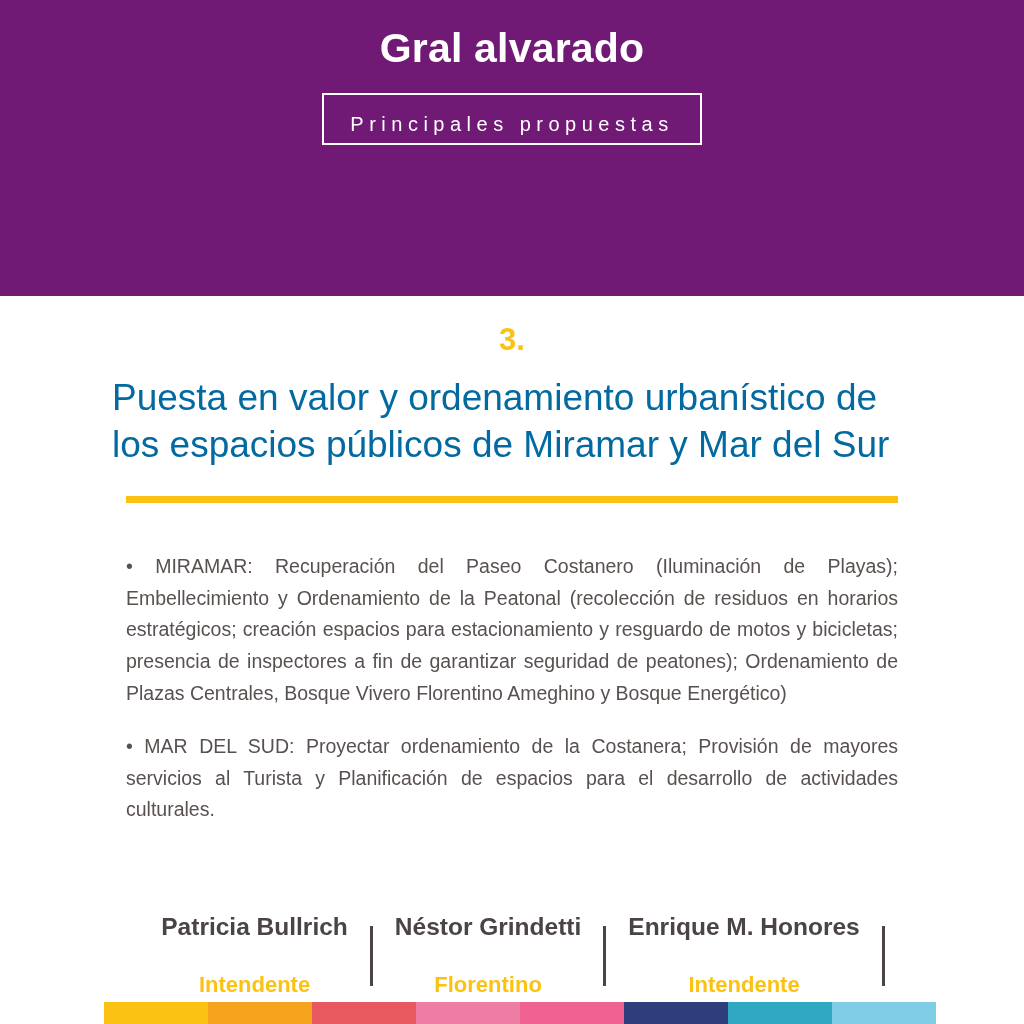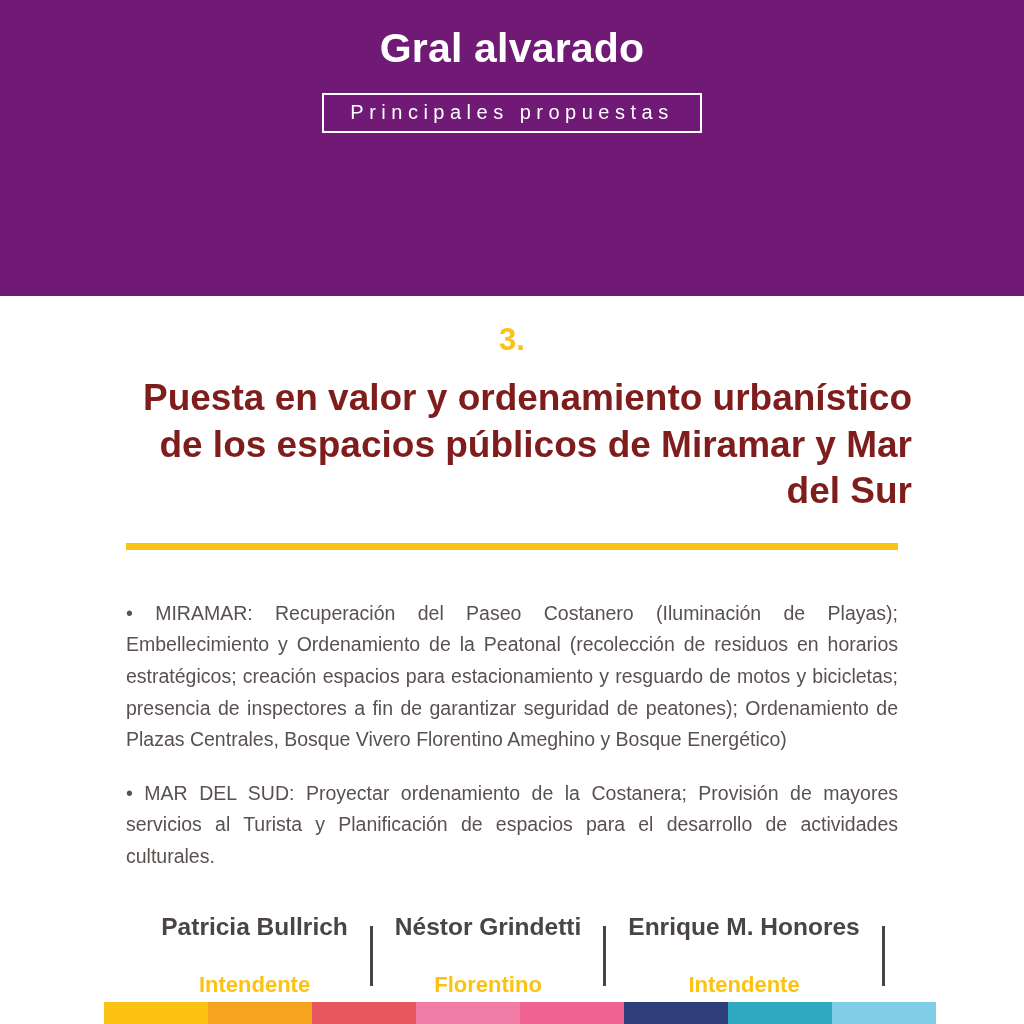--- a/index.html
+++ b/index.html
@@ -53,43 +53,44 @@
     margin-top: 22px;
     border: 2px solid #ffffff;
     padding: 7px 26px 9px 26px;
   }
   .header-sub {
     color: #ffffff;
     font-size: 20px;
     letter-spacing: 5.5px;
     line-height: 1;
     white-space: nowrap;
+    margin-top: 12px;
   }
 
   
   .body-wrap {
     flex: 1 1 auto;
     display: flex;
     flex-direction: column;
     align-items: center;
     padding: 0;
     position: relative;
   }
   .item-number {
     color: #fbc213;
     font-size: 31px;
     font-weight: bold;
     margin-top: 28px;
     line-height: 1;
   }
   .item-title {
-    color: #7f1d1d;
+    color: #0369a1;
     font-size: 37px;
-    font-weight: bold;
-    text-align: right;
+    font-weight: normal;
+    text-align: left;
     line-height: 1.26;
     margin: 20px 0 0 0;
     max-width: 800px;
   }
   .divider {
     width: 772px;
     height: 7px;
     background: #fbc213;
     margin: 28px 0 0 0;
   }

